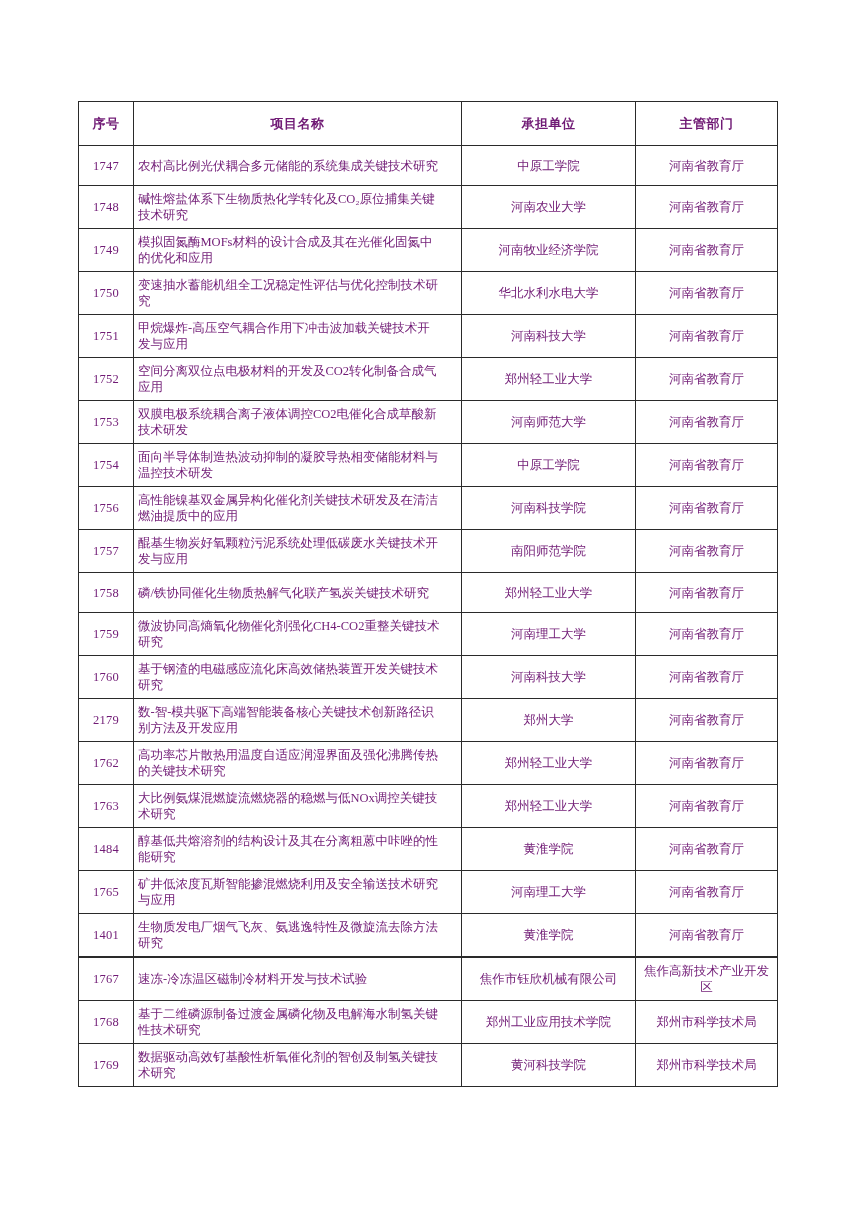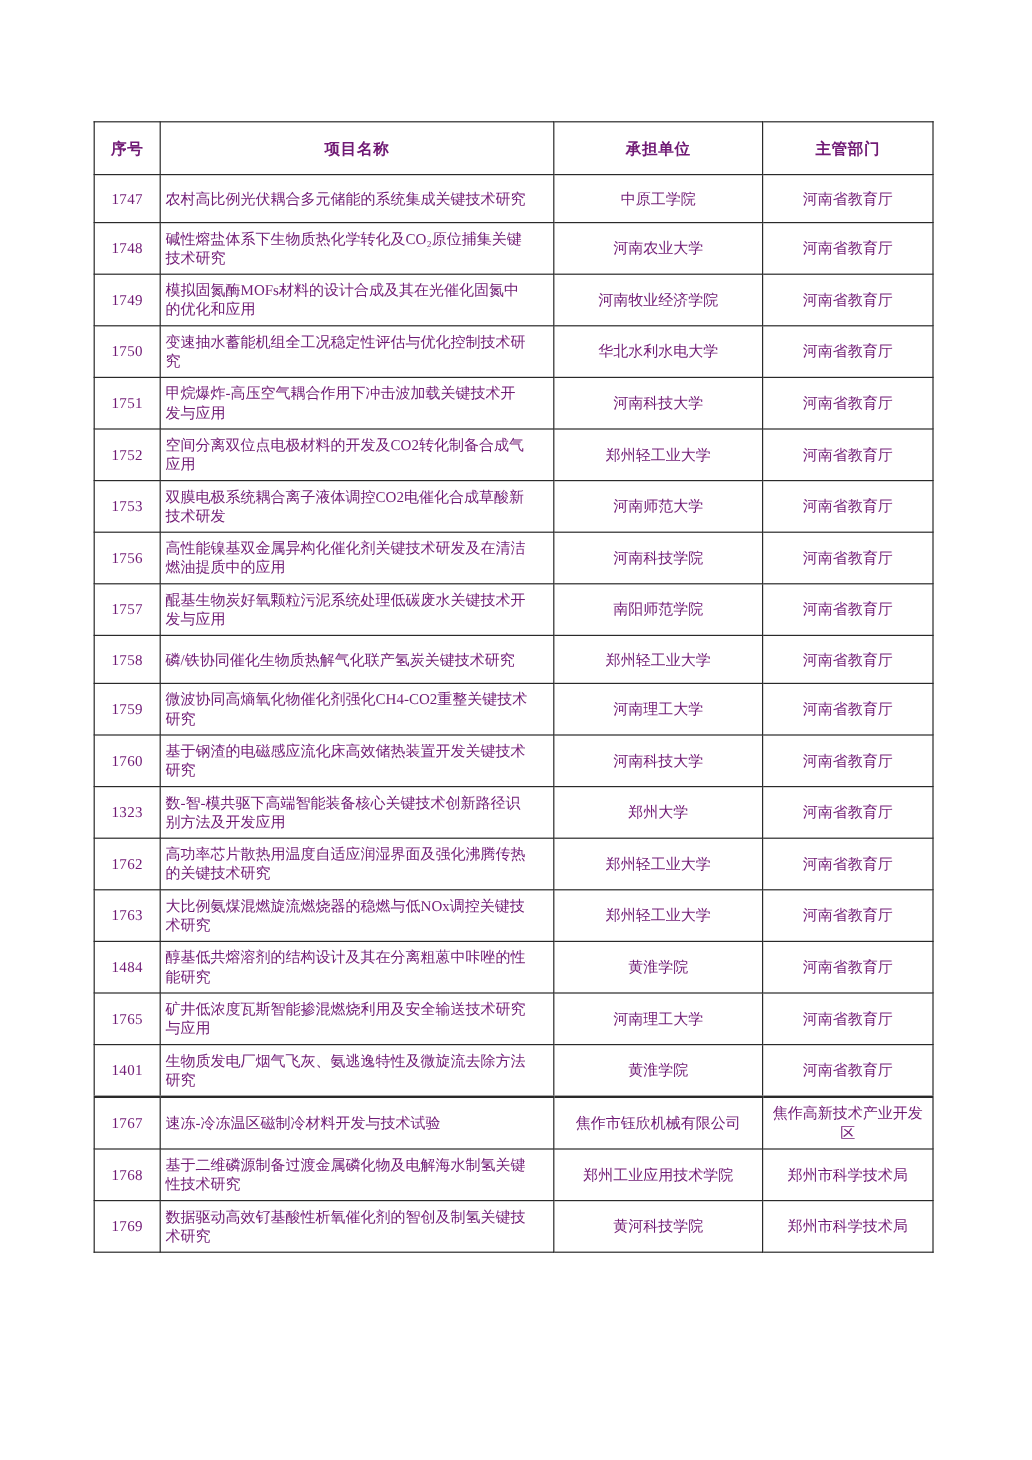--- a/index.html
+++ b/index.html
@@ -114,20 +114,26 @@
       <td class="unit">郑州轻工业大学</td>
       <td class="dept">河南省教育厅</td>
     </tr>
         <tr class="body-row">
       <td class="serial">1753</td>
       <td class="name">双膜电极系统耦合离子液体调控CO2电催化合成草酸新技术研发</td>
       <td class="unit">河南师范大学</td>
       <td class="dept">河南省教育厅</td>
     </tr>
         <tr class="body-row">
+      <td class="serial">1754</td>
+      <td class="name">面向半导体制造热波动抑制的凝胶导热相变储能材料与温控技术研发</td>
+      <td class="unit">中原工学院</td>
+      <td class="dept">河南省教育厅</td>
+    </tr>
+        <tr class="body-row">
       <td class="serial">1756</td>
       <td class="name">高性能镍基双金属异构化催化剂关键技术研发及在清洁燃油提质中的应用</td>
       <td class="unit">河南科技学院</td>
       <td class="dept">河南省教育厅</td>
     </tr>
         <tr class="body-row">
       <td class="serial">1757</td>
       <td class="name">醌基生物炭好氧颗粒污泥系统处理低碳废水关键技术开发与应用</td>
       <td class="unit">南阳师范学院</td>
       <td class="dept">河南省教育厅</td>
@@ -144,21 +150,21 @@
       <td class="unit">河南理工大学</td>
       <td class="dept">河南省教育厅</td>
     </tr>
         <tr class="body-row">
       <td class="serial">1760</td>
       <td class="name">基于钢渣的电磁感应流化床高效储热装置开发关键技术研究</td>
       <td class="unit">河南科技大学</td>
       <td class="dept">河南省教育厅</td>
     </tr>
         <tr class="body-row">
-      <td class="serial">1323</td>
+      <td class="serial">2179</td>
       <td class="name">数-智-模共驱下高端智能装备核心关键技术创新路径识别方法及开发应用</td>
       <td class="unit">郑州大学</td>
       <td class="dept">河南省教育厅</td>
     </tr>
         <tr class="body-row">
       <td class="serial">1762</td>
       <td class="name">高功率芯片散热用温度自适应润湿界面及强化沸腾传热的关键技术研究</td>
       <td class="unit">郑州轻工业大学</td>
       <td class="dept">河南省教育厅</td>
     </tr>

